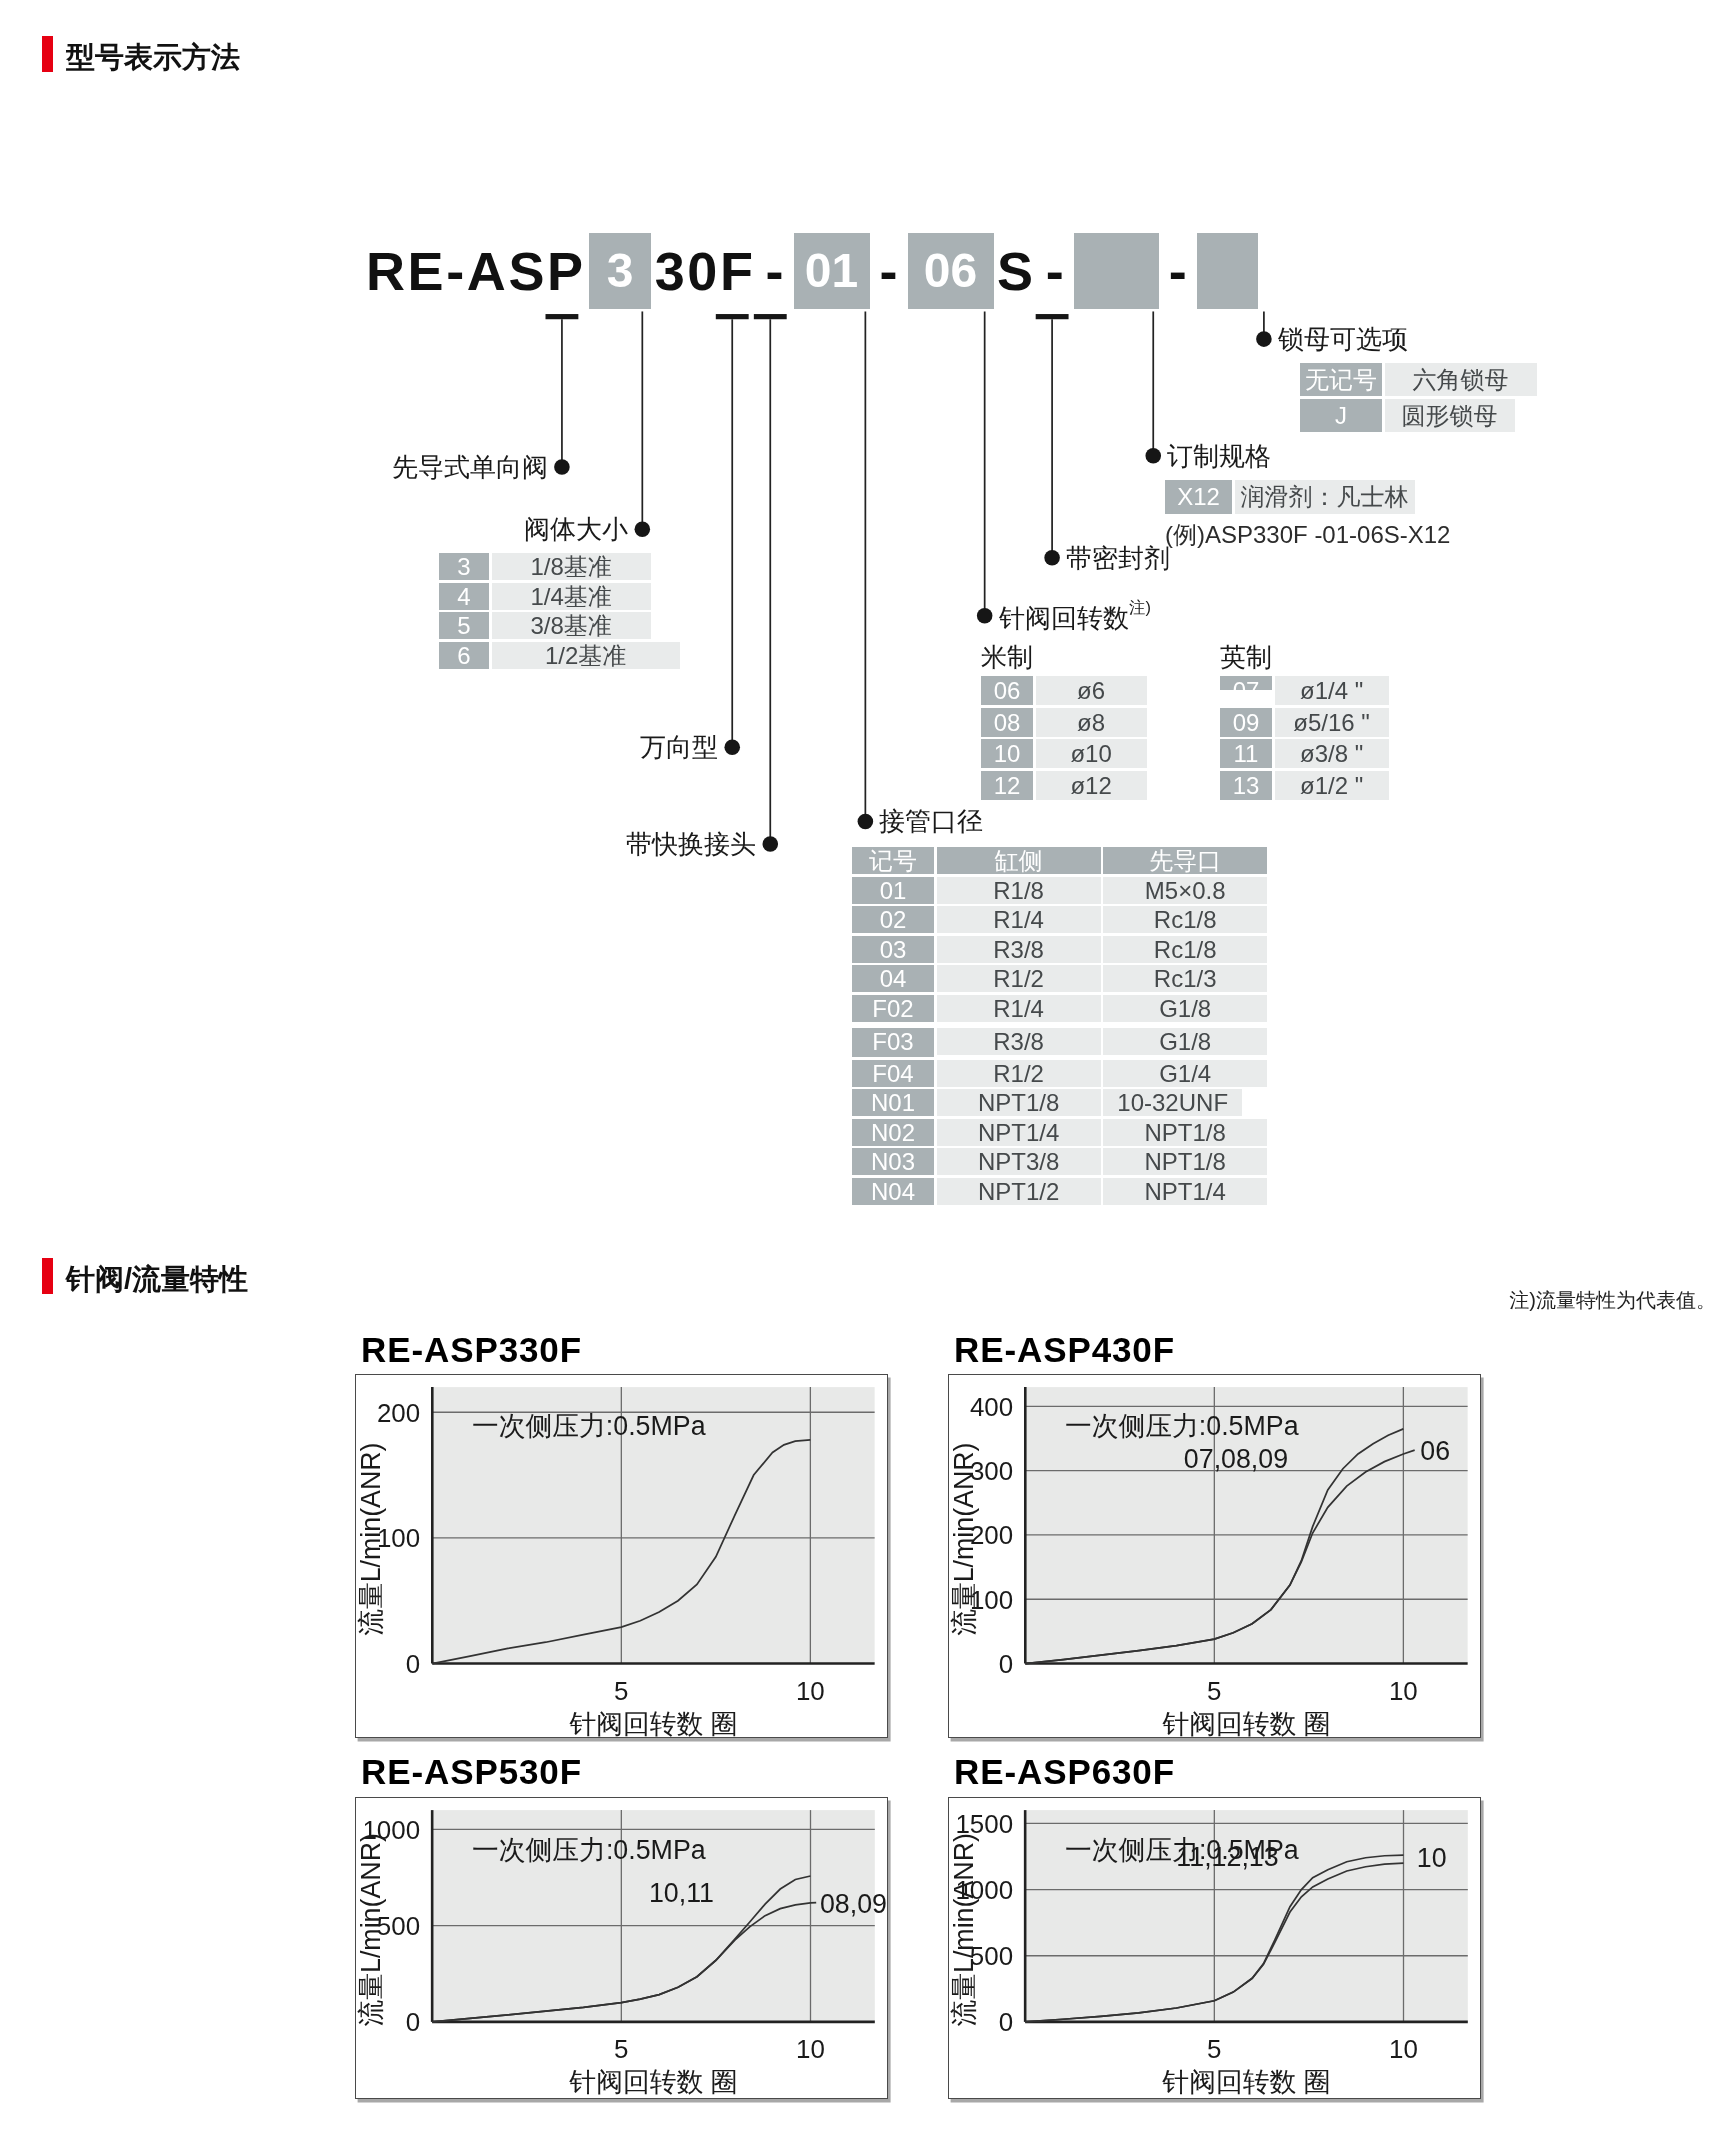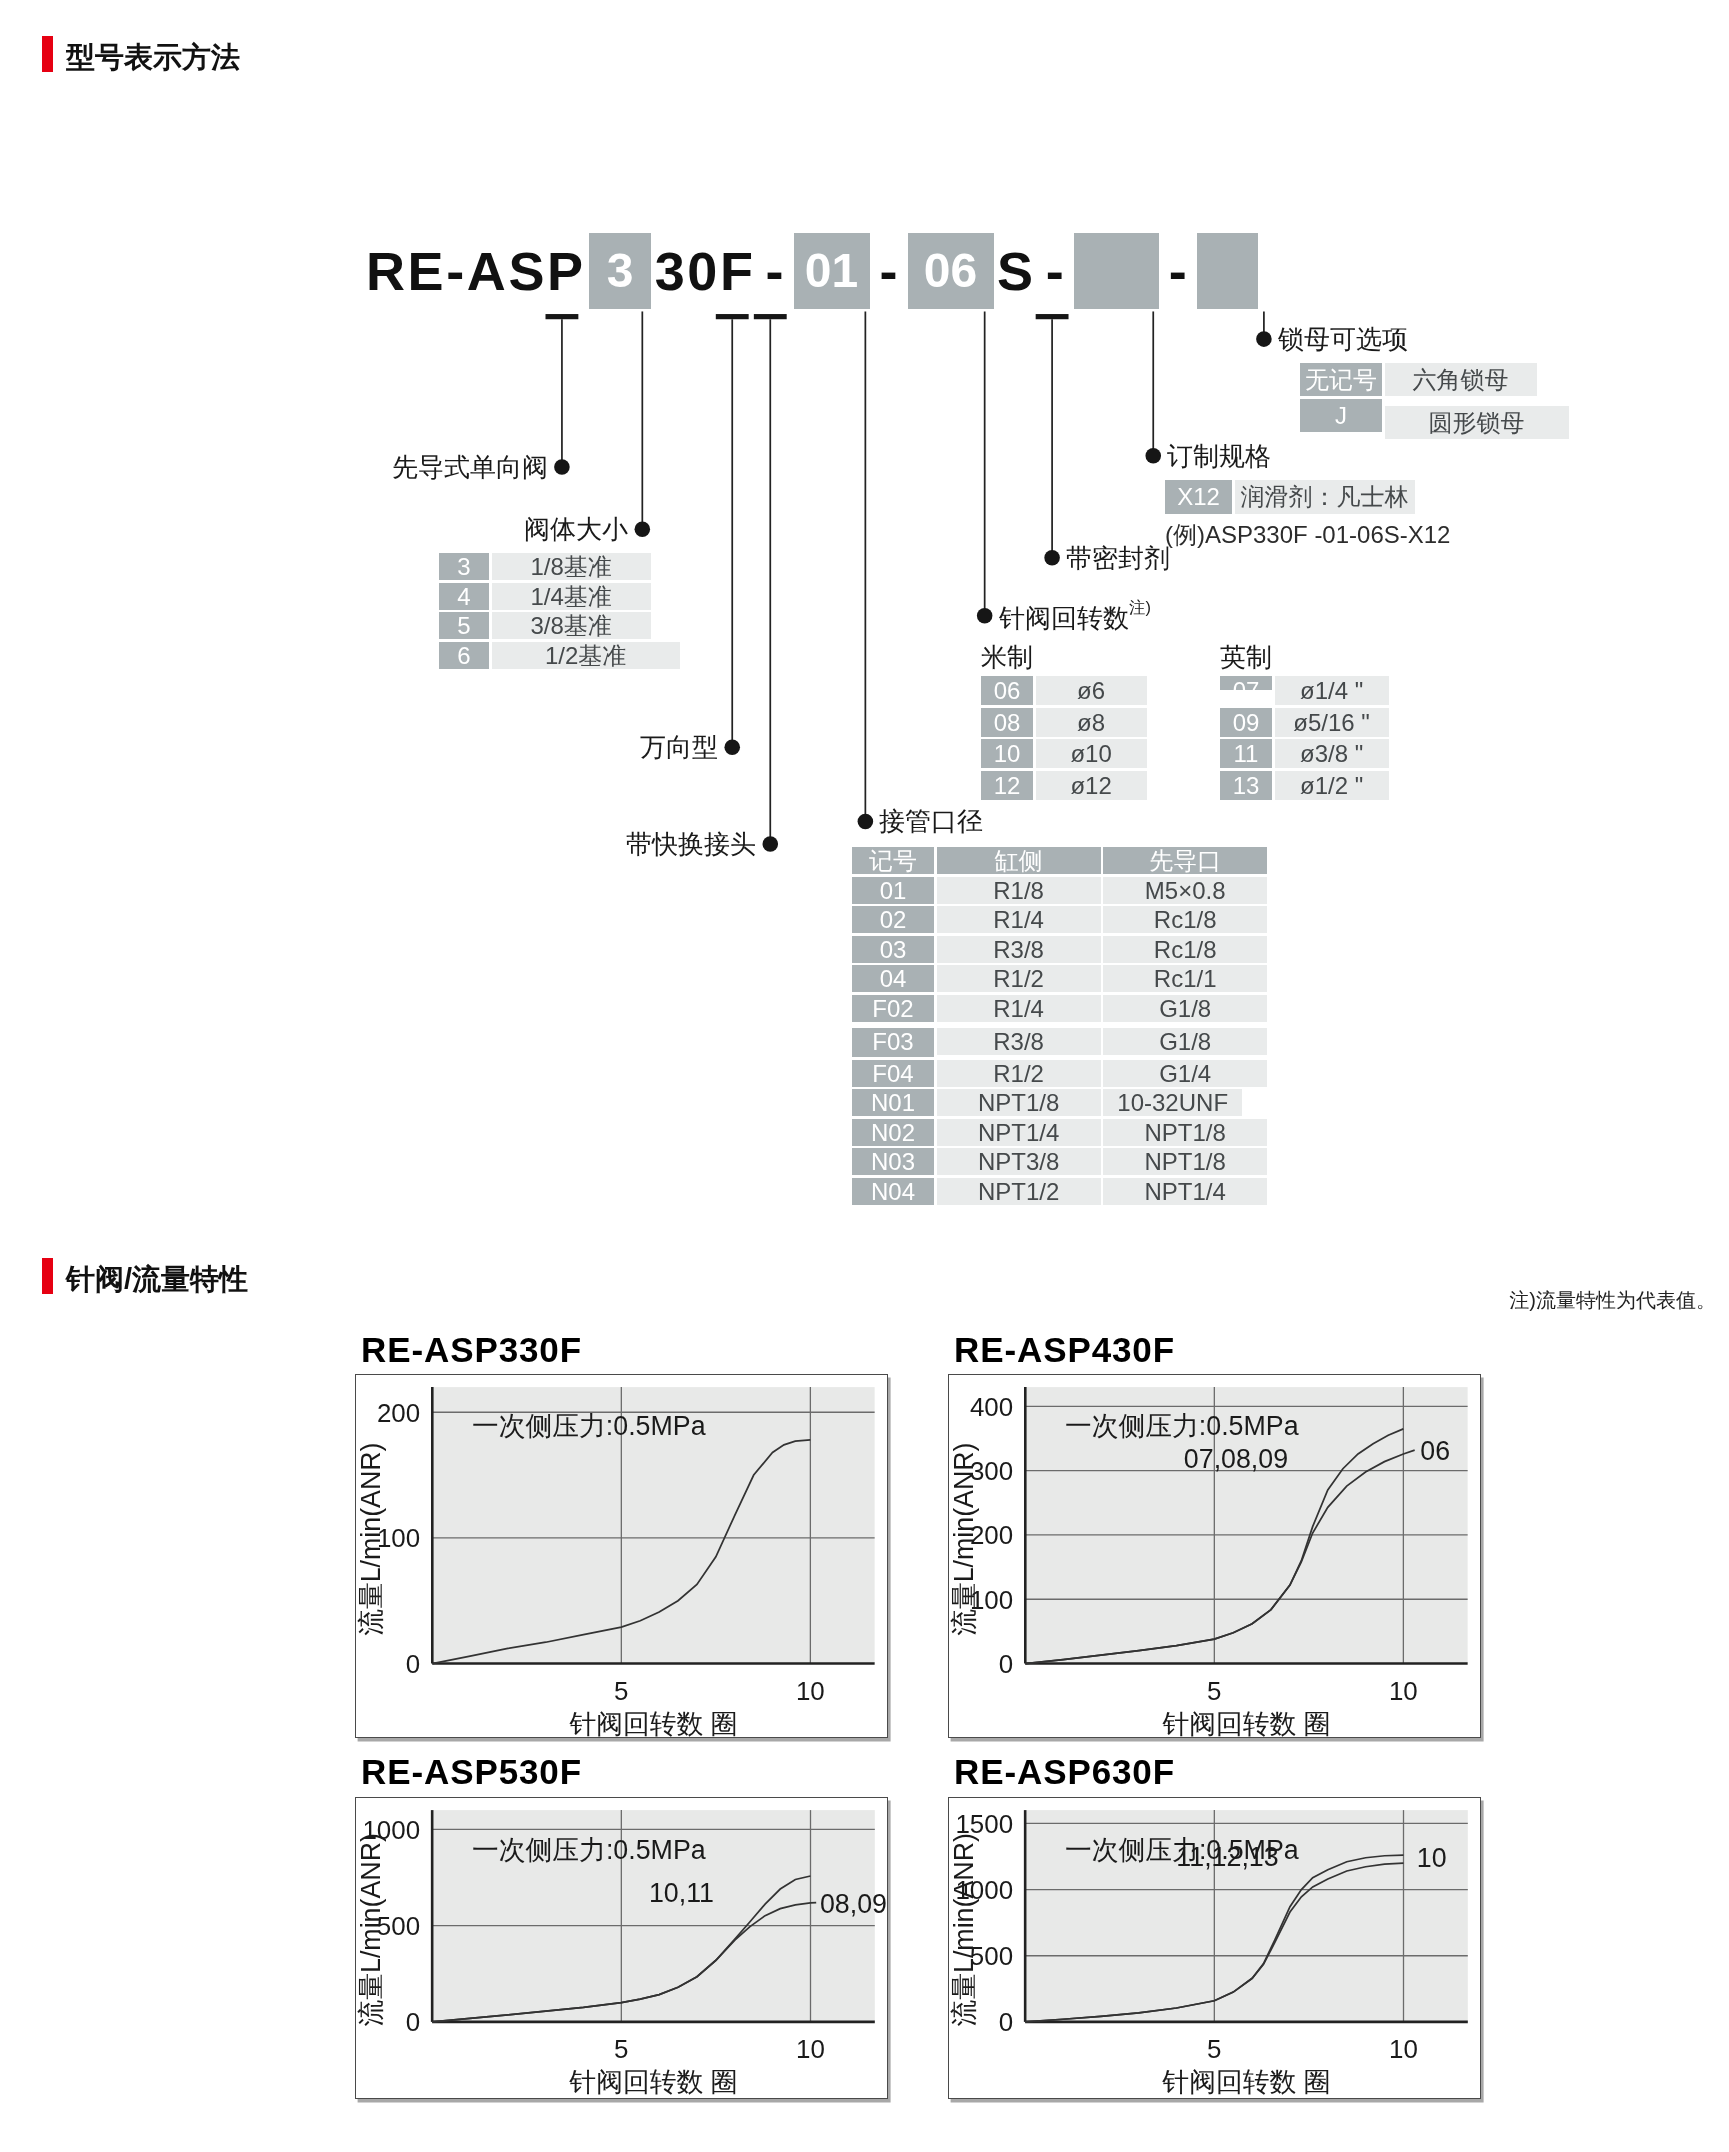--- a/index.html
+++ b/index.html
@@ -127,21 +127,21 @@
         <div class="tcell val" style="width: 164px; height: 27px; line-height: 27px;">Rc1/8</div>
       </div>
       <div class="trow" style="margin-bottom: 2.6px;">
         <div class="tcell code" style="width: 82px; height: 27px; line-height: 27px;">03</div>
         <div class="tcell val" style="width: 164px; height: 27px; line-height: 27px;">R3/8</div>
         <div class="tcell val" style="width: 164px; height: 27px; line-height: 27px;">Rc1/8</div>
       </div>
       <div class="trow" style="margin-bottom: 2.6px;">
         <div class="tcell code" style="width: 82px; height: 27px; line-height: 27px;">04</div>
         <div class="tcell val" style="width: 164px; height: 27px; line-height: 27px;">R1/2</div>
-        <div class="tcell val" style="width: 164px; height: 27px; line-height: 27px;">Rc1/1</div>
+        <div class="tcell val" style="width: 164px; height: 27px; line-height: 27px;">Rc1/3</div>
       </div>
       <div class="trow" style="margin-bottom: 6px;">
         <div class="tcell code" style="width: 82px; height: 27px; line-height: 27px;">F02</div>
         <div class="tcell val" style="width: 164px; height: 27px; line-height: 27px;">R1/4</div>
         <div class="tcell val" style="width: 164px; height: 27px; line-height: 27px;">G1/8</div>
       </div>
       <div class="trow" style="margin-bottom: 2.6px;">
         <div class="tcell code" style="width: 82px; height: 29px; line-height: 27px;">F03</div>
         <div class="tcell val" style="width: 164px; height: 27px; line-height: 27px;">R3/8</div>
         <div class="tcell val" style="width: 164px; height: 27px; line-height: 27px;">G1/8</div>
@@ -227,21 +227,21 @@
   <div class="example" style="left:1165px;top:519px;">(例)ASP330F -01-06S-X12</div>
 
   <div class="callout-label" style="left:1278px;top:339px;">锁母可选项</div>
   <div class="dtable" style="left:1300px;top:363px;">
       <div class="trow" style="margin-bottom: 2.6px;">
         <div class="tcell code" style="width: 82px; height: 33px; line-height: 33px;">无记号</div>
         <div class="tcell val" style="width: 152px; height: 33px; line-height: 33px;">六角锁母</div>
       </div>
       <div class="trow" style="margin-bottom: 2.6px;">
         <div class="tcell code" style="width: 82px; height: 33px; line-height: 33px;">J</div>
-        <div class="tcell val" style="width: 184px; height: 33px; line-height: 33px; margin-top: 7px;">圆形锁母</div>
+        <div class="tcell val" style="width: 130px; height: 33px; line-height: 33px;">圆形锁母</div>
       </div>
     </div>
 
   <div class="sec-bar" style="left:42px;top:1258px;"></div>
   <div class="sec-title" style="left:66px;top:1260px;">针阀/流量特性</div>
   <div class="note" style="right:13px;top:1287px;">注)流量特性为代表值。</div>
 
   <div class="chart-title" style="left:361px;top:1330px;">RE-ASP330F</div>
   <div class="chart-title" style="left:954px;top:1330px;">RE-ASP430F</div>
   <div class="chart-title" style="left:361px;top:1752px;">RE-ASP530F</div>

